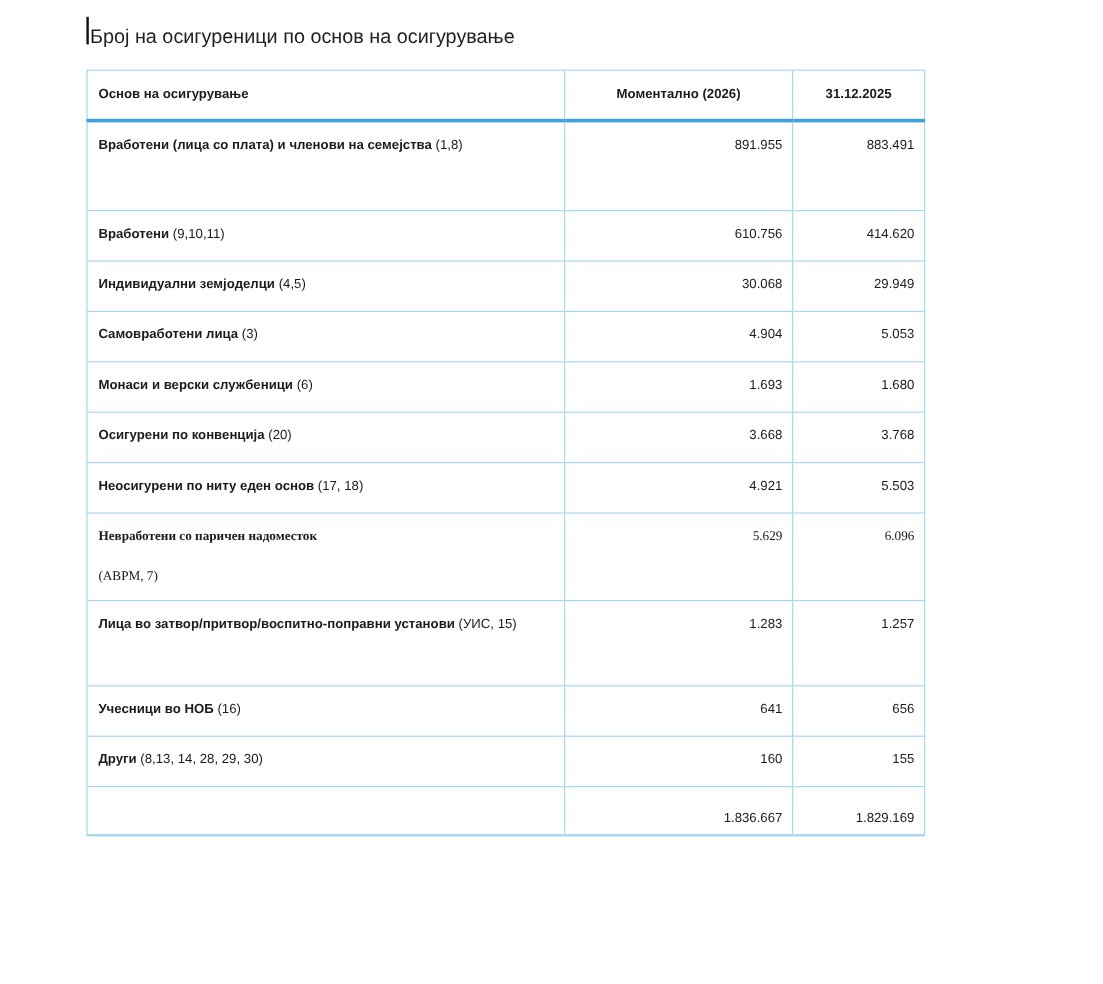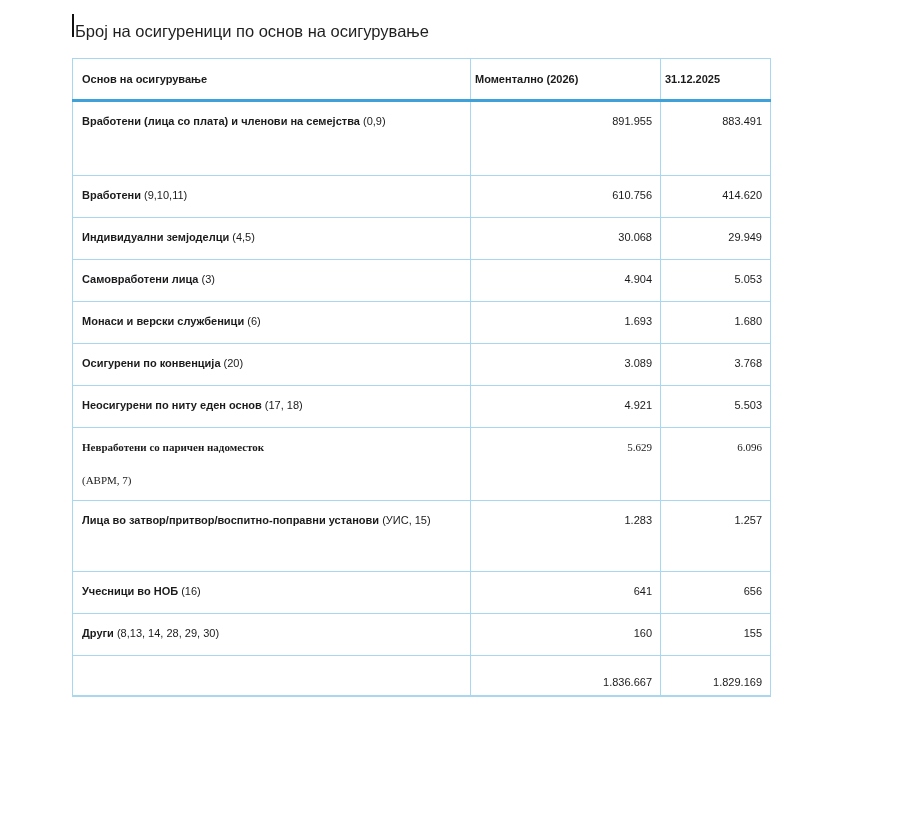--- a/index.html
+++ b/index.html
@@ -36,21 +36,21 @@
     padding:3px 8px 3px 9px;
     font-size:11px;line-height:33px;
     overflow:hidden;
   }
   tr.header{height:42px;}
   tr.header th{
     font-weight:700;text-align:left;
     padding-top:6px;line-height:28px;
     border-bottom:3px solid var(--border-accent);
   }
-  tr.header th.ctr{text-align:left;padding-left:4px;padding-right:4px;margin-left:32px;}
+  tr.header th.ctr{text-align:center;padding-left:4px;padding-right:4px;margin-left:32px;}
   tr.row{height:42px;}
   tr.h75{height:75px;}
   tr.h71{height:71px;}
   tr.h70{height:70px;font-family:Liberation Serif, serif;}
   td .nm{font-weight:700;text-align:center;}
   td .nt{font-weight:400;}
   td .nt.block{display:block;}
   td.num{text-align:right;font-weight:400;}
   tr.total{height:30px;}
   tr.total td{line-height:24px;padding-top:14px;padding-bottom:1px;border-bottom:2.5px solid var(--border-light);}
@@ -72,21 +72,21 @@
       </colgroup>
 
     <tbody>
         <tr class="header">
       <th>Основ на осигурување</th>
       <th class="ctr">Моментално (2026)</th>
       <th class="ctr">31.12.2025</th>
     </tr>
 
     <tr class="row h75">
-      <td><span class="nm">Вработени (лица со плата) и членови на семејства</span> <span class="nt">(0,9)</span></td>
+      <td><span class="nm">Вработени (лица со плата) и членови на семејства</span> <span class="nt">(1,8)</span></td>
       <td class="num">891.955</td>
       <td class="num">883.491</td>
     </tr>
 
     <tr class="row">
       <td><span class="nm">Вработени</span> <span class="nt">(9,10,11)</span></td>
       <td class="num">610.756</td>
       <td class="num">414.620</td>
     </tr>
 
@@ -103,21 +103,21 @@
     </tr>
 
     <tr class="row">
       <td><span class="nm">Монаси и верски службеници</span> <span class="nt">(6)</span></td>
       <td class="num">1.693</td>
       <td class="num">1.680</td>
     </tr>
 
     <tr class="row">
       <td><span class="nm">Осигурени по конвенција</span> <span class="nt">(20)</span></td>
-      <td class="num">3.089</td>
+      <td class="num">3.668</td>
       <td class="num">3.768</td>
     </tr>
 
 
     <tr class="row">
       <td><span class="nm">Неосигурени по ниту еден основ</span> <span class="nt">(17, 18)</span></td>
       <td class="num">4.921</td>
       <td class="num">5.503</td>
     </tr>
 

